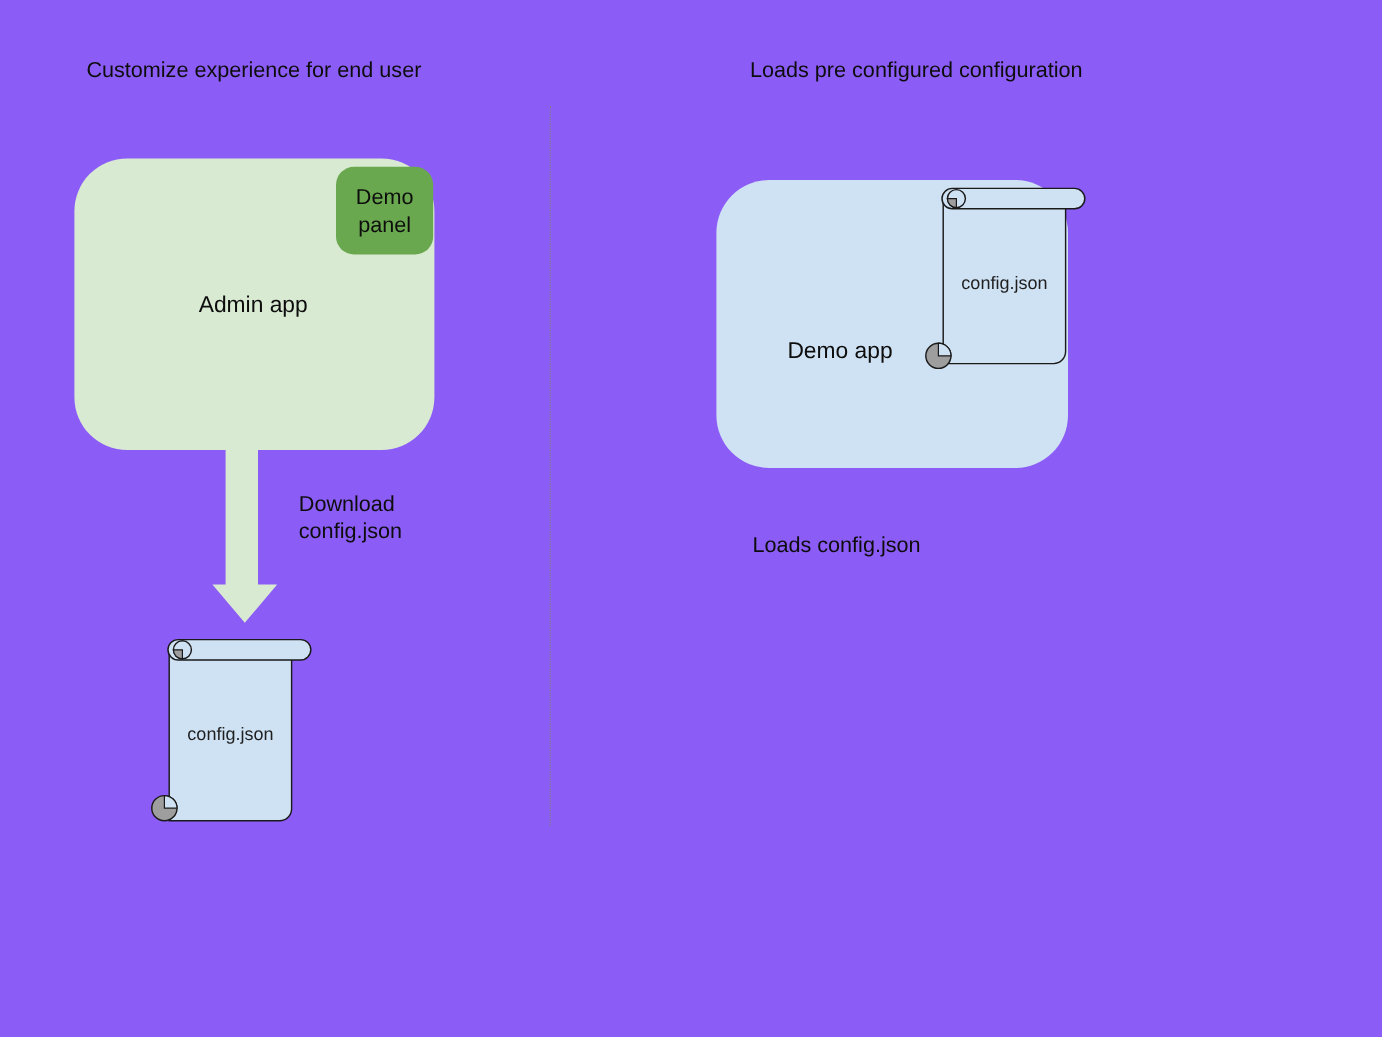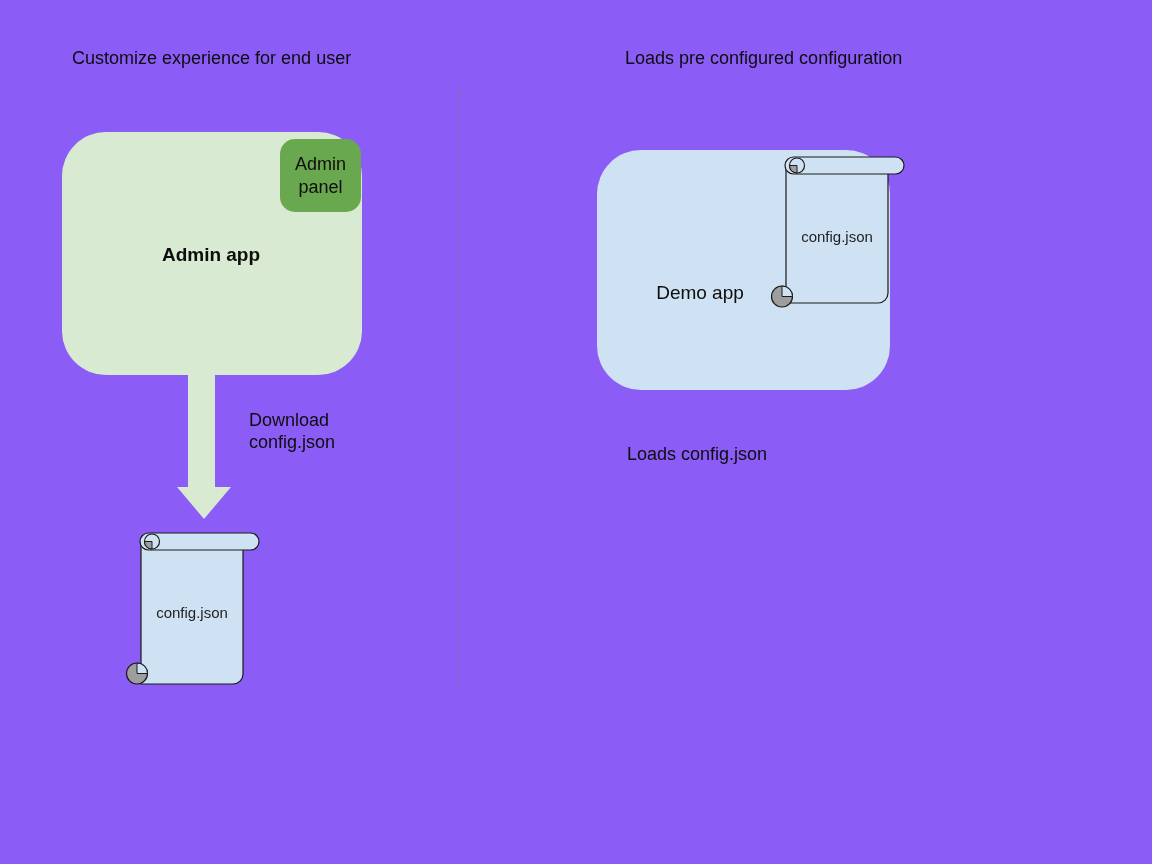--- a/index.html
+++ b/index.html
@@ -64,21 +64,21 @@
     color: #0d0d0d;
   }
   .box-label {
     position: absolute;
     text-align: center;
     font-size: 19px;
     line-height: 24px;
     color: #0d0d0d;
     white-space: nowrap;
   }
-  .admin-app-label { left: 151px; top: 243px; width: 120px; font-weight: bold; }
+  .admin-app-label { left: 151px; top: 243px; width: 120px; }
   .demo-app-label  { left: 640px; top: 258px; width: 120px; margin-top: 23px; }
 
   .arrow-svg {
     position: absolute;
     left: 170px; top: 374px;
     width: 68px; height: 146px;
   }
 
   .multiline-label {
     position: absolute;
@@ -118,21 +118,21 @@
 
   <div class="title title-left">Customize experience for end user</div>
   <div class="title title-right">Loads pre configured configuration</div>
 
   <div class="divider"></div>
 
   <div class="app-box admin-app-box"></div>
   <div class="box-label admin-app-label">Admin app</div>
 
   <div class="admin-panel-box">
-    <span>Admin panel</span>
+    <span>Demo panel</span>
   </div>
 
   <svg class="arrow-svg" viewBox="0 0 68 146">
     <rect x="18" y="0" width="27" height="114" fill="#d9ead3"></rect>
     <polygon points="7,113 61,113 34,145" fill="#d9ead3"></polygon>
   </svg>
 
   <div class="multiline-label download-label">
     <div>Download</div>
     <div>config.json</div>

